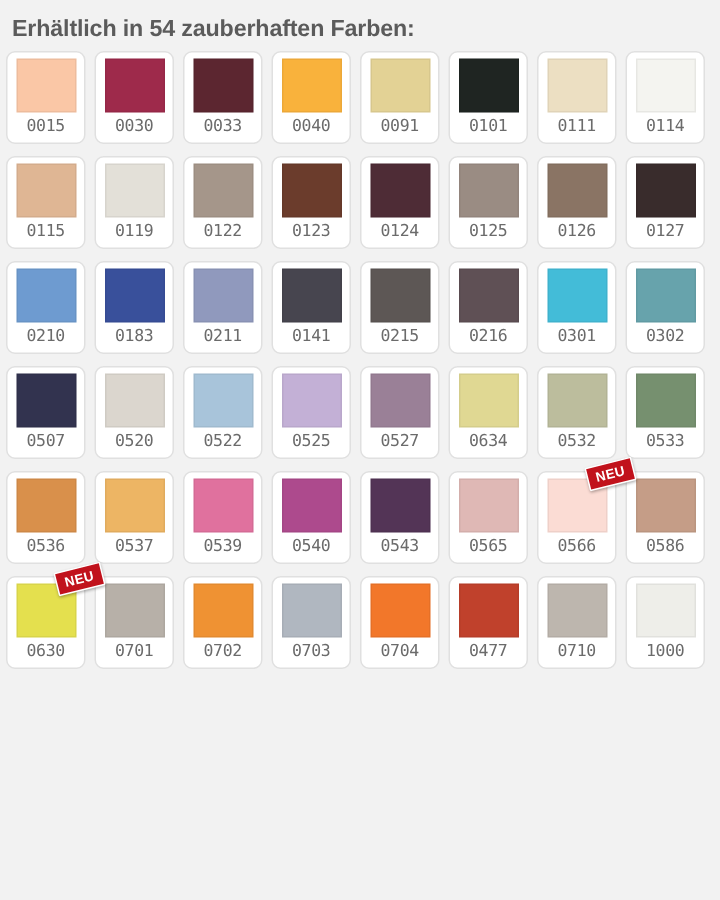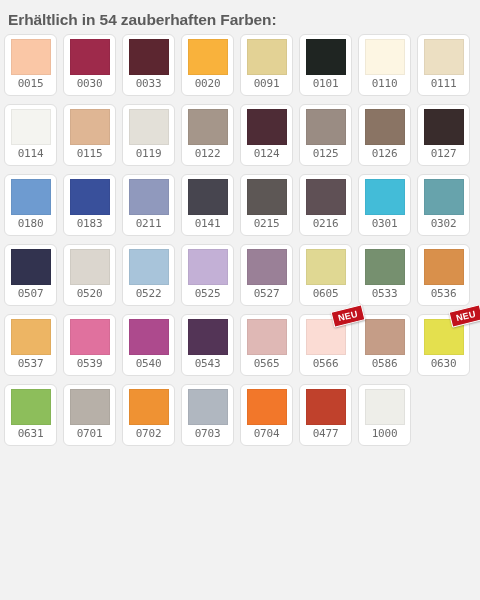--- a/index.html
+++ b/index.html
@@ -100,73 +100,73 @@
       <div class="swatch-card">
         <div class="swatch-color" style="background-color: rgb(158, 42, 75);"></div>
         <div class="swatch-label">0030</div>
       </div>
       <div class="swatch-card">
         <div class="swatch-color" style="background-color: rgb(92, 38, 48);"></div>
         <div class="swatch-label">0033</div>
       </div>
       <div class="swatch-card">
         <div class="swatch-color" style="background-color: rgb(249, 178, 60);"></div>
-        <div class="swatch-label">0020</div>
+        <div class="swatch-label">0040</div>
       </div>
       <div class="swatch-card">
         <div class="swatch-color" style="background-color: rgb(227, 210, 149);"></div>
         <div class="swatch-label">0091</div>
       </div>
       <div class="swatch-card">
         <div class="swatch-color" style="background-color: rgb(31, 37, 34);"></div>
         <div class="swatch-label">0101</div>
       </div>
       <div class="swatch-card">
-        <div class="swatch-color" style="background-color: rgb(253, 246, 227);"></div>
-        <div class="swatch-label">0110</div>
-      </div>
-      <div class="swatch-card">
         <div class="swatch-color" style="background-color: rgb(236, 223, 194);"></div>
         <div class="swatch-label">0111</div>
       </div>
       <div class="swatch-card">
         <div class="swatch-color" style="background-color: rgb(244, 244, 240);"></div>
         <div class="swatch-label">0114</div>
       </div>
       <div class="swatch-card">
         <div class="swatch-color" style="background-color: rgb(223, 182, 148);"></div>
         <div class="swatch-label">0115</div>
       </div>
       <div class="swatch-card">
         <div class="swatch-color" style="background-color: rgb(227, 224, 216);"></div>
         <div class="swatch-label">0119</div>
       </div>
       <div class="swatch-card">
         <div class="swatch-color" style="background-color: rgb(165, 150, 138);"></div>
         <div class="swatch-label">0122</div>
       </div>
       <div class="swatch-card">
+        <div class="swatch-color" style="background-color: rgb(107, 60, 44);"></div>
+        <div class="swatch-label">0123</div>
+      </div>
+      <div class="swatch-card">
         <div class="swatch-color" style="background-color: rgb(78, 44, 54);"></div>
         <div class="swatch-label">0124</div>
       </div>
       <div class="swatch-card">
         <div class="swatch-color" style="background-color: rgb(154, 140, 131);"></div>
         <div class="swatch-label">0125</div>
       </div>
       <div class="swatch-card">
         <div class="swatch-color" style="background-color: rgb(138, 116, 100);"></div>
         <div class="swatch-label">0126</div>
       </div>
       <div class="swatch-card">
         <div class="swatch-color" style="background-color: rgb(57, 44, 44);"></div>
         <div class="swatch-label">0127</div>
       </div>
       <div class="swatch-card">
         <div class="swatch-color" style="background-color: rgb(110, 155, 208);"></div>
-        <div class="swatch-label">0180</div>
+        <div class="swatch-label">0210</div>
       </div>
       <div class="swatch-card">
         <div class="swatch-color" style="background-color: rgb(57, 80, 155);"></div>
         <div class="swatch-label">0183</div>
       </div>
       <div class="swatch-card">
         <div class="swatch-color" style="background-color: rgb(144, 153, 189);"></div>
         <div class="swatch-label">0211</div>
       </div>
       <div class="swatch-card">
@@ -204,21 +204,25 @@
       <div class="swatch-card">
         <div class="swatch-color" style="background-color: rgb(195, 176, 214);"></div>
         <div class="swatch-label">0525</div>
       </div>
       <div class="swatch-card">
         <div class="swatch-color" style="background-color: rgb(154, 128, 151);"></div>
         <div class="swatch-label">0527</div>
       </div>
       <div class="swatch-card">
         <div class="swatch-color" style="background-color: rgb(224, 216, 147);"></div>
-        <div class="swatch-label">0605</div>
+        <div class="swatch-label">0634</div>
+      </div>
+      <div class="swatch-card">
+        <div class="swatch-color" style="background-color: rgb(188, 189, 157);"></div>
+        <div class="swatch-label">0532</div>
       </div>
       <div class="swatch-card">
         <div class="swatch-color" style="background-color: rgb(118, 144, 111);"></div>
         <div class="swatch-label">0533</div>
       </div>
       <div class="swatch-card">
         <div class="swatch-color" style="background-color: rgb(217, 144, 75);"></div>
         <div class="swatch-label">0536</div>
       </div>
       <div class="swatch-card">
@@ -249,42 +253,42 @@
       <div class="swatch-card">
         <div class="swatch-color" style="background-color: rgb(197, 157, 135);"></div>
         <div class="swatch-label">0586</div>
       </div>
       <div class="swatch-card">
         <div class="swatch-color" style="background-color: rgb(228, 224, 78);"></div>
         <div class="swatch-label">0630</div>
         <div class="neu-badge">NEU</div>
       </div>
       <div class="swatch-card">
-        <div class="swatch-color" style="background-color: rgb(141, 190, 91);"></div>
-        <div class="swatch-label">0631</div>
-      </div>
-      <div class="swatch-card">
         <div class="swatch-color" style="background-color: rgb(183, 176, 168);"></div>
         <div class="swatch-label">0701</div>
       </div>
       <div class="swatch-card">
         <div class="swatch-color" style="background-color: rgb(239, 146, 51);"></div>
         <div class="swatch-label">0702</div>
       </div>
       <div class="swatch-card">
         <div class="swatch-color" style="background-color: rgb(176, 183, 192);"></div>
         <div class="swatch-label">0703</div>
       </div>
       <div class="swatch-card">
         <div class="swatch-color" style="background-color: rgb(242, 119, 42);"></div>
         <div class="swatch-label">0704</div>
       </div>
       <div class="swatch-card">
         <div class="swatch-color" style="background-color: rgb(192, 65, 44);"></div>
         <div class="swatch-label">0477</div>
       </div>
       <div class="swatch-card">
+        <div class="swatch-color" style="background-color: rgb(189, 182, 174);"></div>
+        <div class="swatch-label">0710</div>
+      </div>
+      <div class="swatch-card">
         <div class="swatch-color" style="background-color: rgb(238, 238, 233);"></div>
         <div class="swatch-label">1000</div>
       </div>
     </div>
 
 </div>
 
 </body></html>

